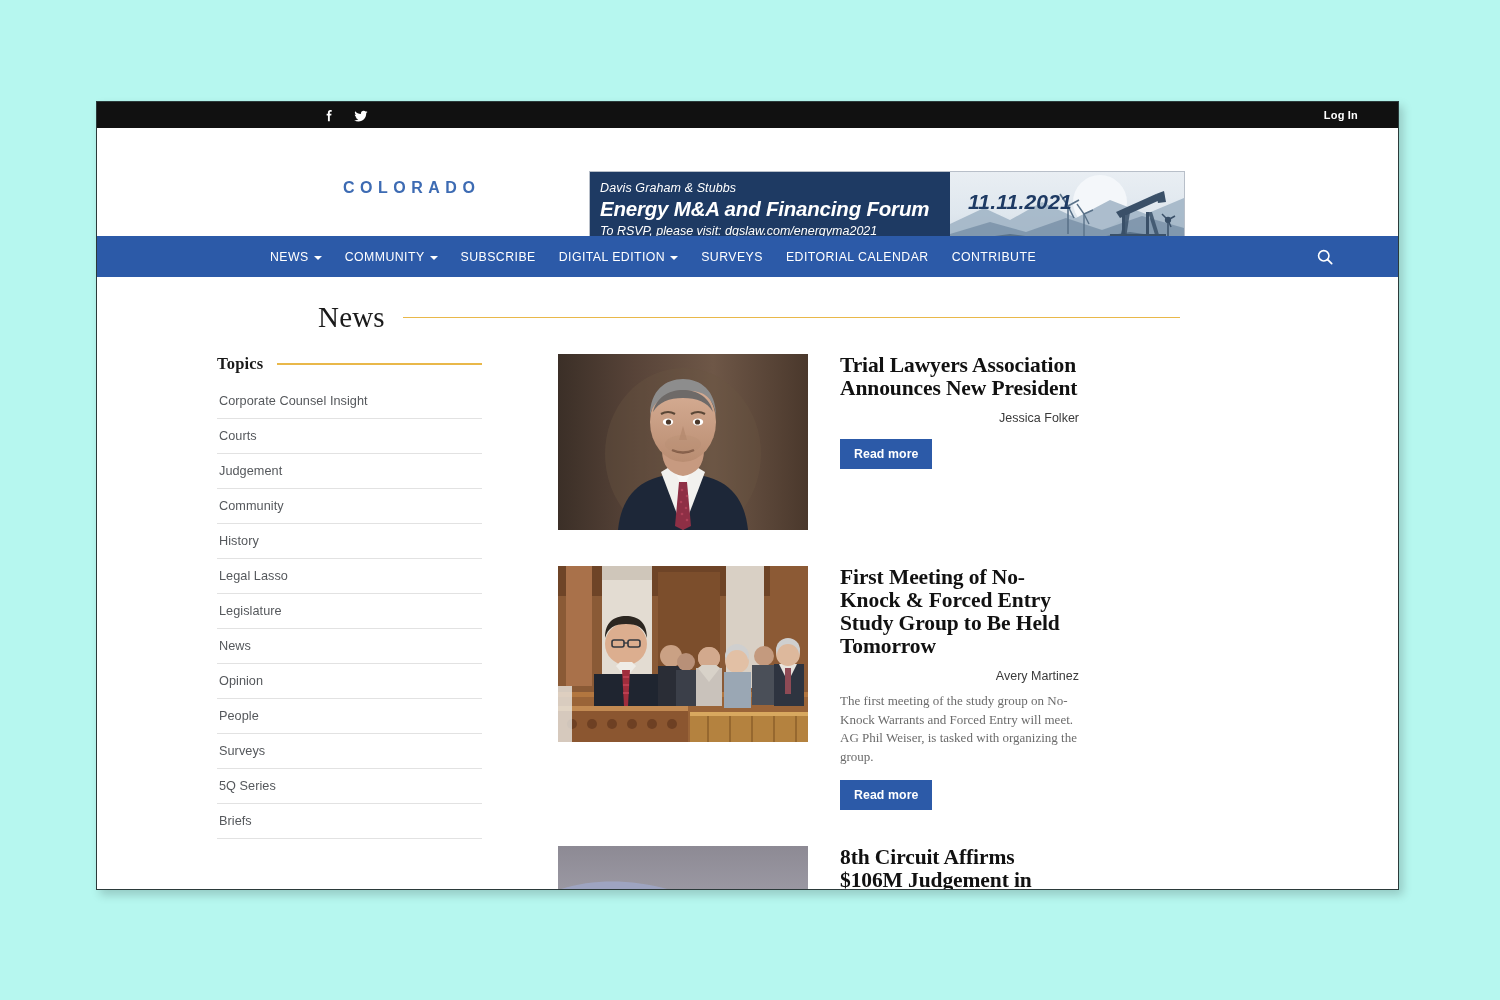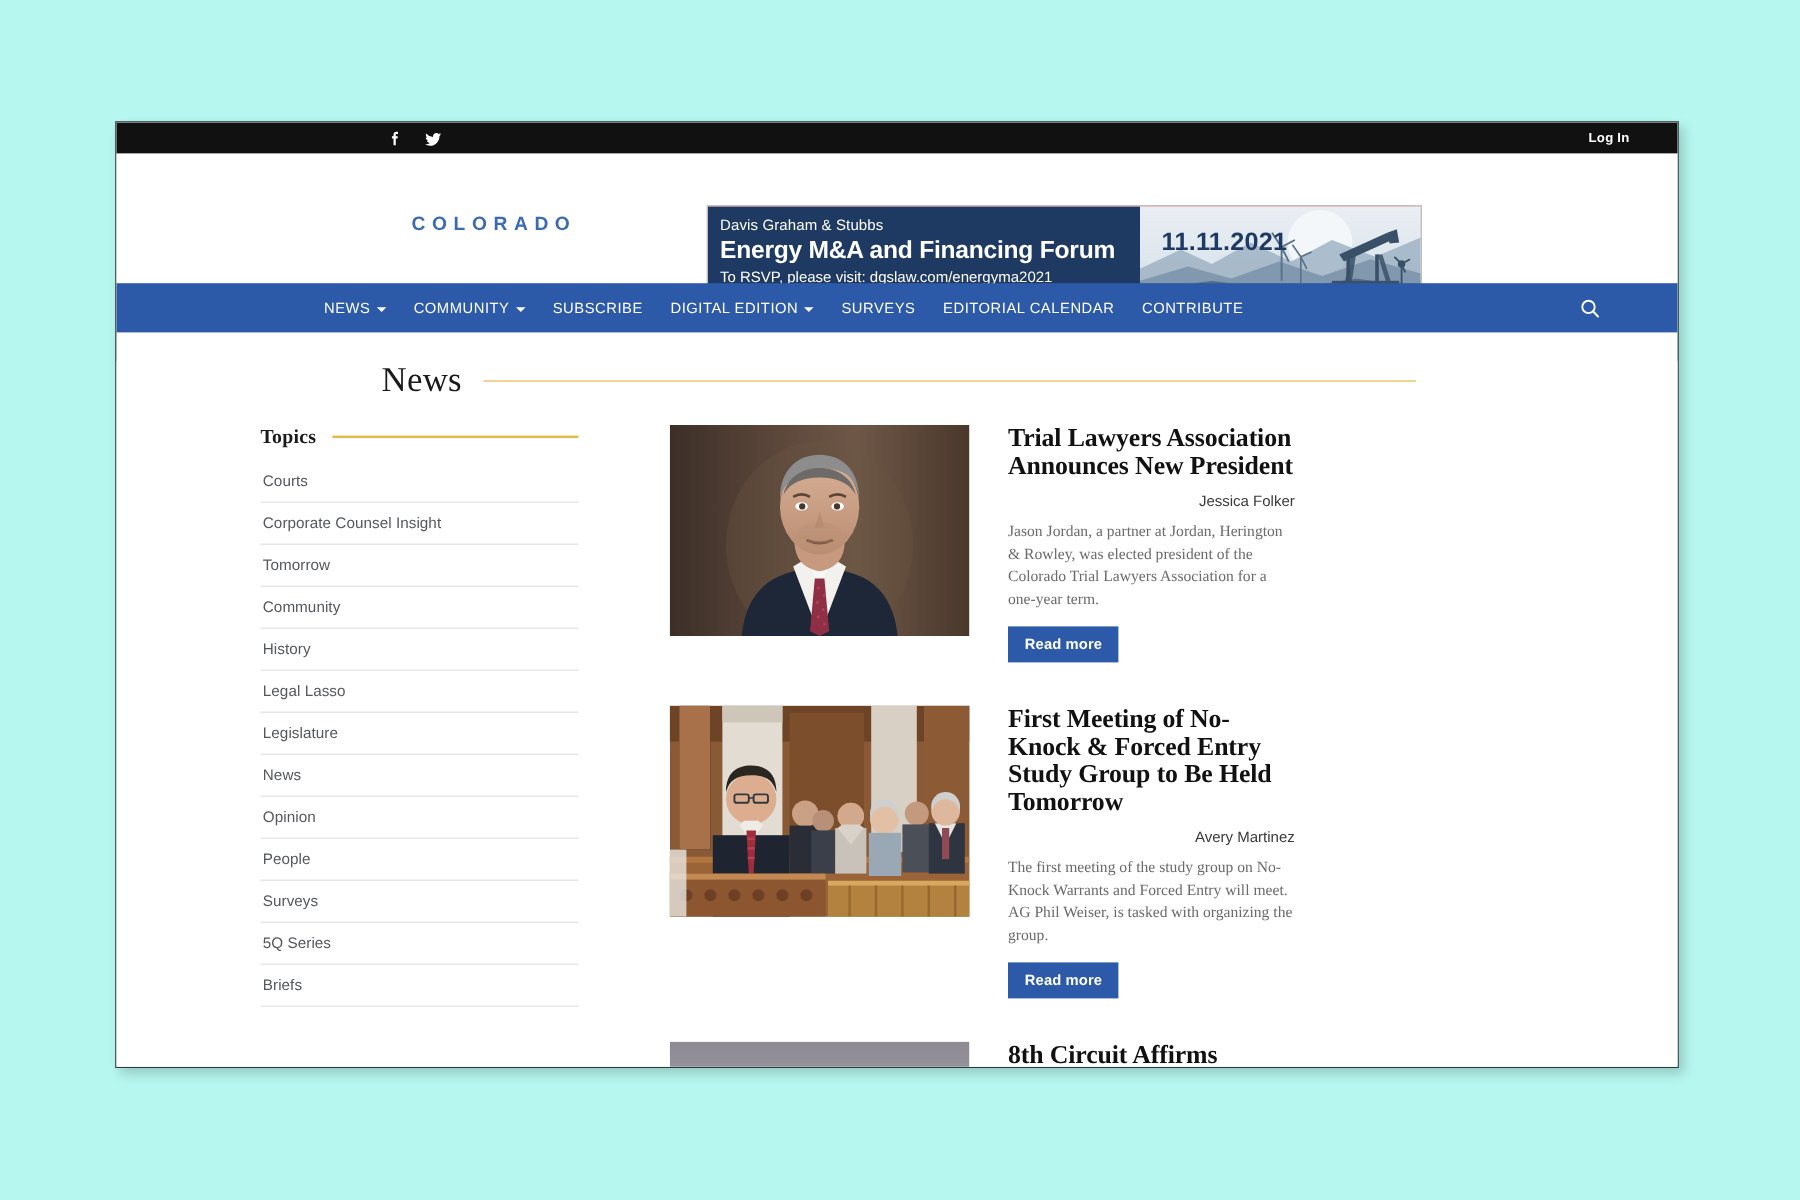--- a/index.html
+++ b/index.html
@@ -96,21 +96,22 @@
   
   .ad {
     position: absolute;
     left: 492px;
     top: 43px;
     width: 596px;
     height: 77px;
     border: 1px solid #b8bfc9;
     display: flex;
     overflow: hidden;
-    background: #fca5a5;
+    background: #c2410c;
+    font-style: italic;
   }
   .ad-left {
     width: 360px;
     background: #1e3a63;
     padding: 9px 0 0 10px;
     color: #ffffff;
     flex-shrink: 0;
   }
   .ad-firm {
     font-size: 12.5px;
@@ -413,23 +414,23 @@
       <div class="rule-gold"></div>
     </div>
 
     <div class="cols">
 
       <div class="sidebar">
         <div class="topics-head">
           <h2>Topics</h2>
           <div class="rule-gold"></div>
         </div>
+        <div class="topic">Corporate Counsel Insight</div>
         <div class="topic">Courts</div>
-        <div class="topic">Corporate Counsel Insight</div>
-        <div class="topic">Tomorrow</div>
+        <div class="topic">Judgement</div>
         <div class="topic">Community</div>
         <div class="topic">History</div>
         <div class="topic">Legal Lasso</div>
         <div class="topic">Legislature</div>
         <div class="topic">News</div>
         <div class="topic">Opinion</div>
         <div class="topic">People</div>
         <div class="topic">Surveys</div>
         <div class="topic">5Q Series</div>
         <div class="topic">Briefs</div>
@@ -477,21 +478,20 @@
               <path d="M103 60 Q110 56 117 60" stroke="#5a4636" stroke-width="2.2" fill="none"></path>
               <path d="M133 60 Q140 56 147 60" stroke="#5a4636" stroke-width="2.2" fill="none"></path>
               <path d="M125 72 L121 86 L129 86 Z" fill="#b88d72"></path>
               <path d="M114 96 Q125 101 136 96" stroke="#7d5743" stroke-width="2.3" fill="none"></path>
               <ellipse cx="125" cy="90" rx="18" ry="9" fill="#b58a70" opacity="0.25"></ellipse>
             </svg>
           </div>
           <div class="art-body">
             <div class="art-title">Trial Lawyers Association Announces New President</div>
             <div class="art-author">Jessica Folker</div>
-            <div class="art-excerpt">Jason Jordan, a partner at Jordan, Herington &amp; Rowley, was elected president of the Colorado Trial Lawyers Association for a one-year term.</div>
             <button class="read-more">Read more</button>
           </div>
         </div>
 
         <div class="article">
           <div class="thumb">
             <svg width="250" height="176" viewBox="0 0 250 176" aria-hidden="true">
               <rect width="250" height="176" fill="#8a5a36"></rect>
               <rect x="0" y="0" width="250" height="30" fill="#6e4427"></rect>
               <rect x="8" y="0" width="26" height="120" fill="#a8writes"></rect>

